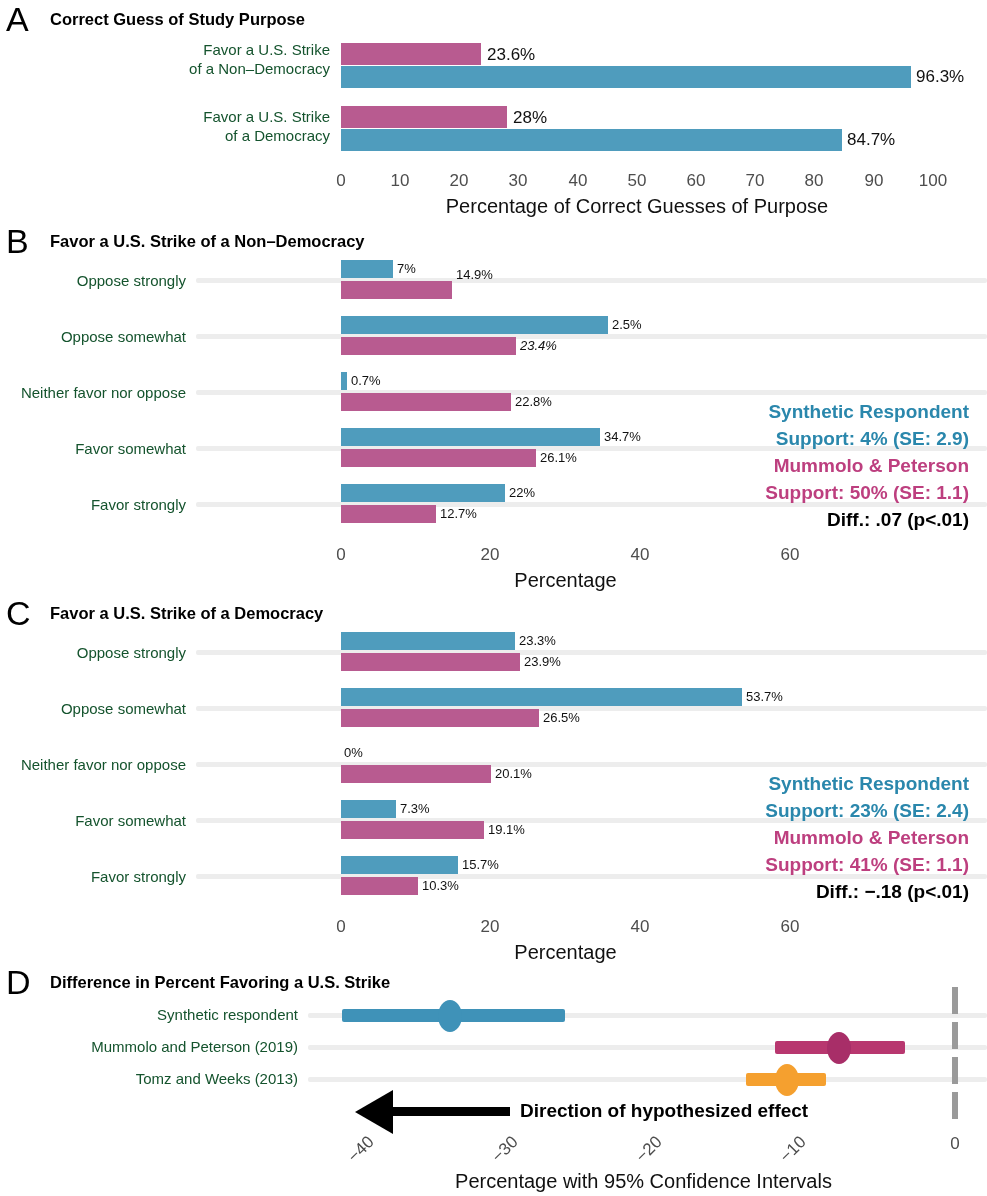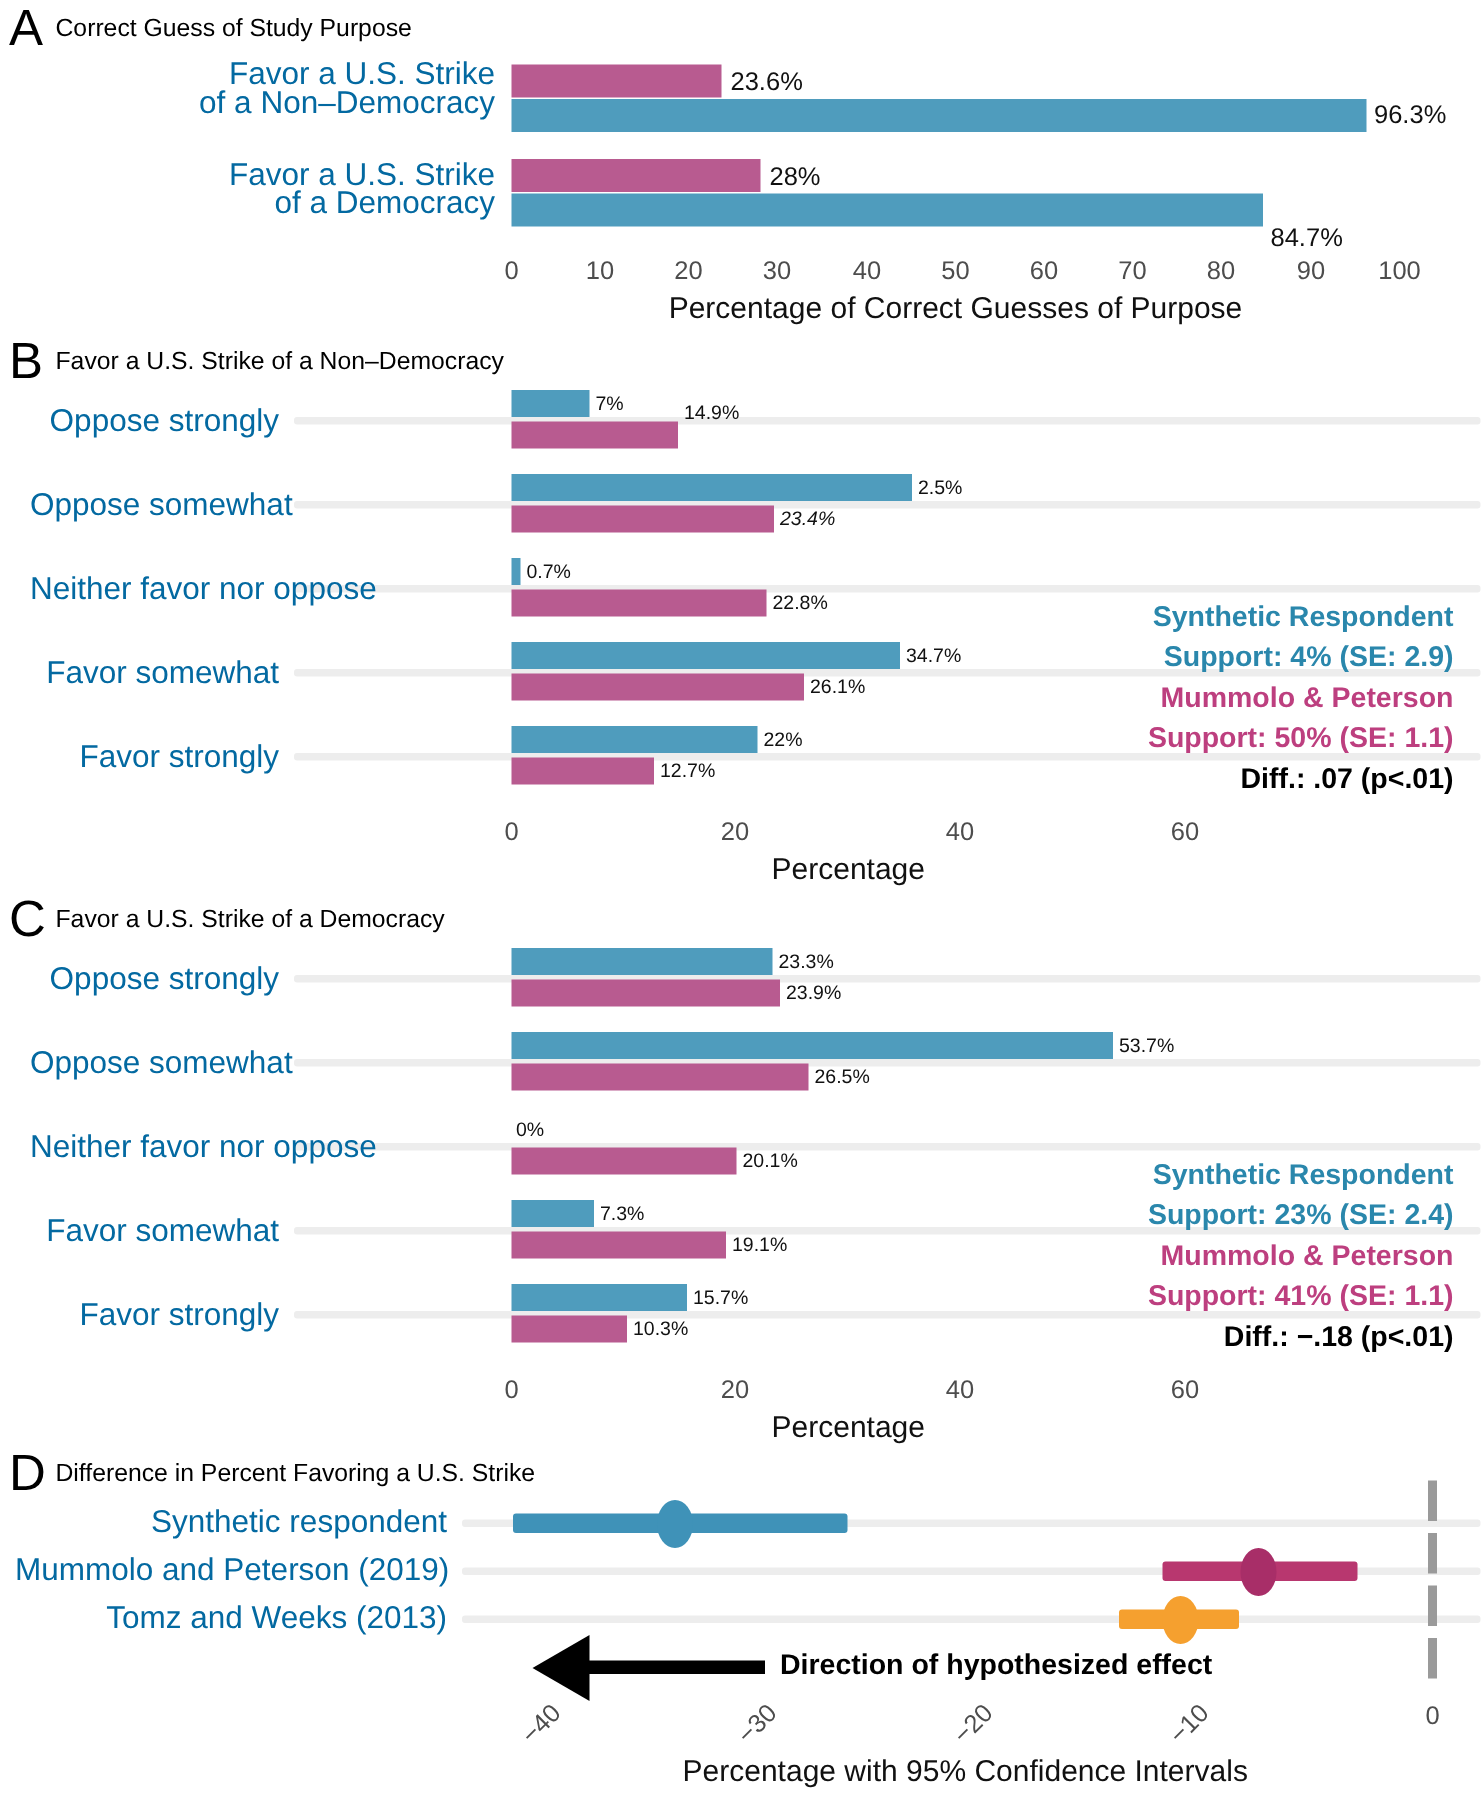--- a/index.html
+++ b/index.html
@@ -7,27 +7,27 @@
   .fig{position:relative;width:987px;height:1196px;}
 
   .panel{position:absolute;left:0;width:987px;}
 
   .panel-letter{
     position:absolute;left:6px;top:0;
     font-size:34px;line-height:34px;color:#000;font-weight:400;
     font-family:"Liberation Sans",sans-serif;
   }
   .panel-title{
-    position:absolute;left:37px;
-    font-size:16.5px;font-weight:normal;color:#000;white-space:nowrap;
+    position:absolute;left:50px;
+    font-size:16.5px;font-weight:bold;color:#000;white-space:nowrap;
   }
   .gridline{position:absolute;height:5px;background:#ededed;border-radius:2px;}
   .rowlabel{
-    position:absolute;text-align:right;color:#0369a1;
-    font-size:21px;line-height:19px;white-space:nowrap;
+    position:absolute;text-align:right;color:#14532d;
+    font-size:15px;line-height:19px;white-space:nowrap;
   }
   .bar{position:absolute;border-radius:0;}
   .bar.blue{background:#4f9cbd;}
   .bar.pink{background:#b85b90;}
   .barval{
     position:absolute;color:#111;font-size:13px;line-height:13px;white-space:nowrap;
   }
   .barval.big{font-size:17px;}
   .tick{position:absolute;color:#4d4d4d;font-size:17px;line-height:17px;text-align:center;}
   .tick.rot{transform:rotate(-45deg);transform-origin:100% 0;text-align:right;}
@@ -70,21 +70,21 @@
     <div class="bar blue" style="left:341px;top:66px;width:570px;height:22px;"></div>
     <div class="barval big" style="left:916px;top:70px;">96.3%</div>
 
     <div class="rowlabel" style="left:110px;top:107px;width:220px;">
       <div>Favor a U.S. Strike</div>
       <div>of a Democracy</div>
     </div>
     <div class="bar pink" style="left:341px;top:106px;width:166px;height:22px;"></div>
     <div class="barval big" style="left:513px;top:111px;">28%</div>
     <div class="bar blue" style="left:341px;top:129px;width:501px;height:22px;"></div>
-    <div class="barval big" style="left:847px;top:133px;margin-top:19px;">84.7%</div>
+    <div class="barval big" style="left:847px;top:133px;">84.7%</div>
 
     <div class="tick" style="left:321px;top:172px;width:40px;">0</div>
     <div class="tick" style="left:380px;top:172px;width:40px;">10</div>
     <div class="tick" style="left:439px;top:172px;width:40px;">20</div>
     <div class="tick" style="left:498px;top:172px;width:40px;">30</div>
     <div class="tick" style="left:558px;top:172px;width:40px;">40</div>
     <div class="tick" style="left:617px;top:172px;width:40px;">50</div>
     <div class="tick" style="left:676px;top:172px;width:40px;">60</div>
     <div class="tick" style="left:735px;top:172px;width:40px;">70</div>
     <div class="tick" style="left:794px;top:172px;width:40px;">80</div>

